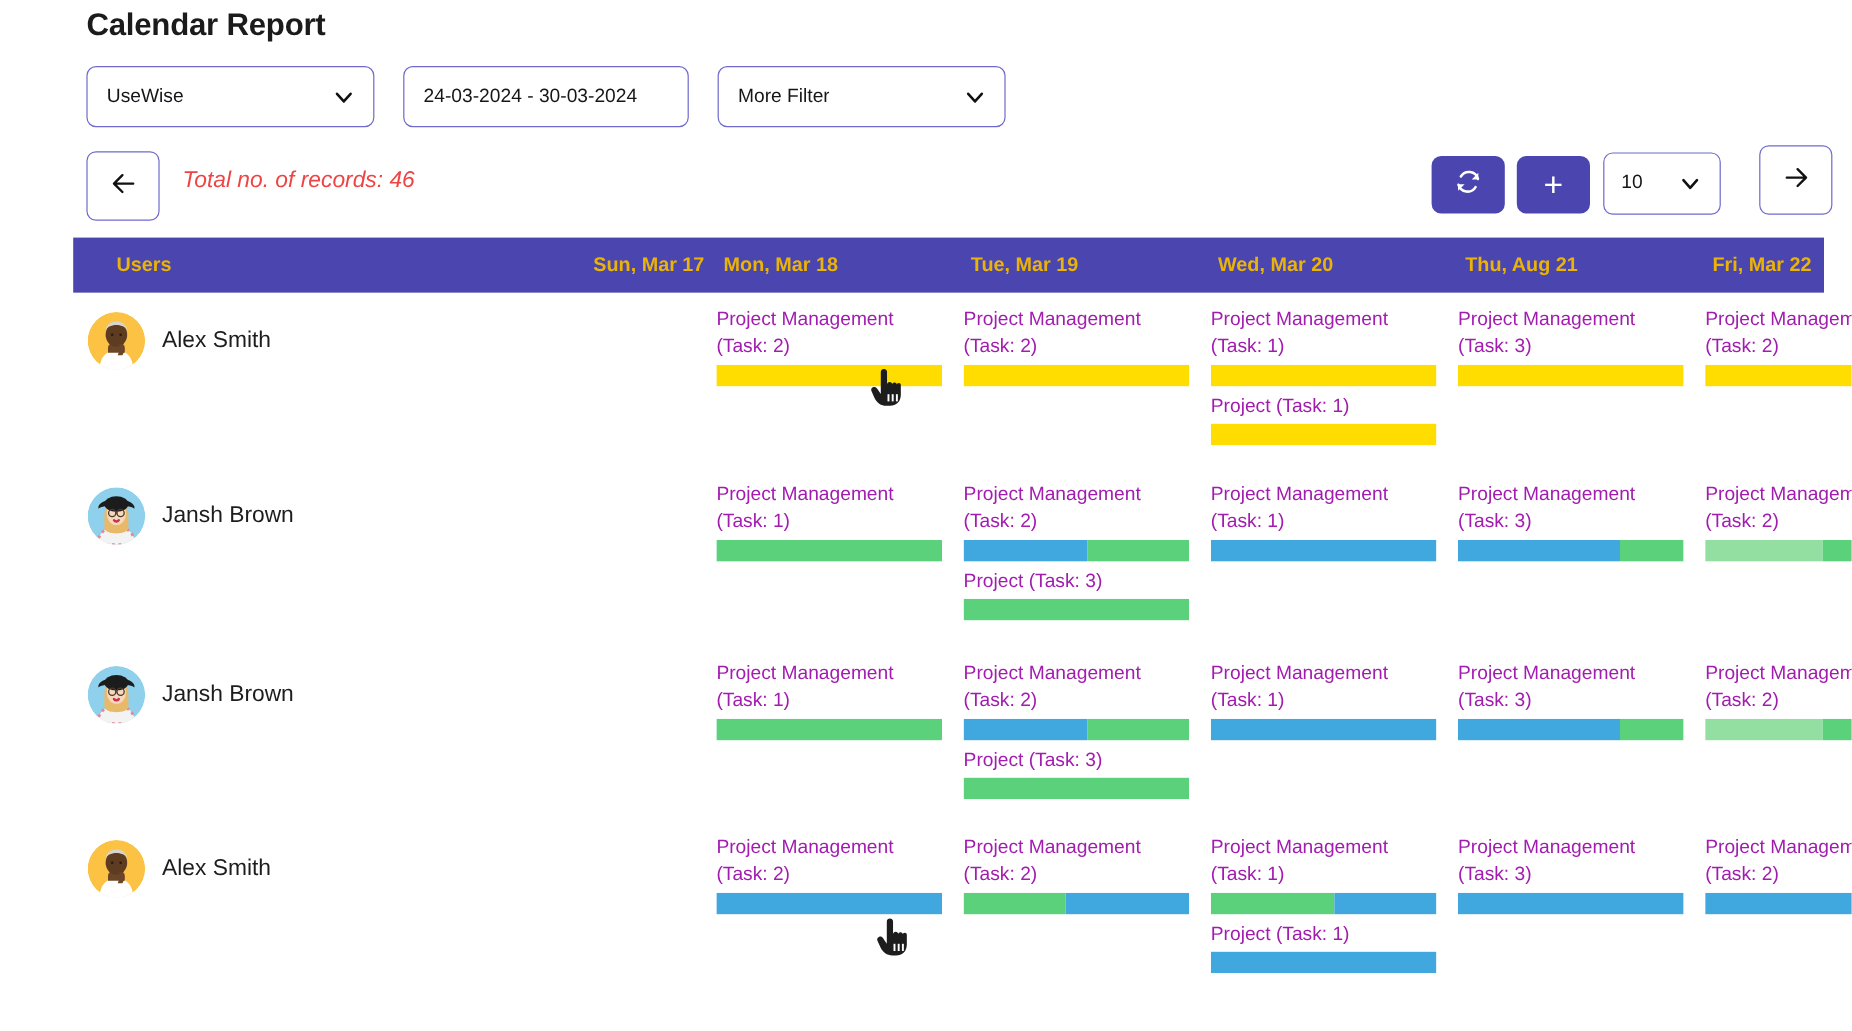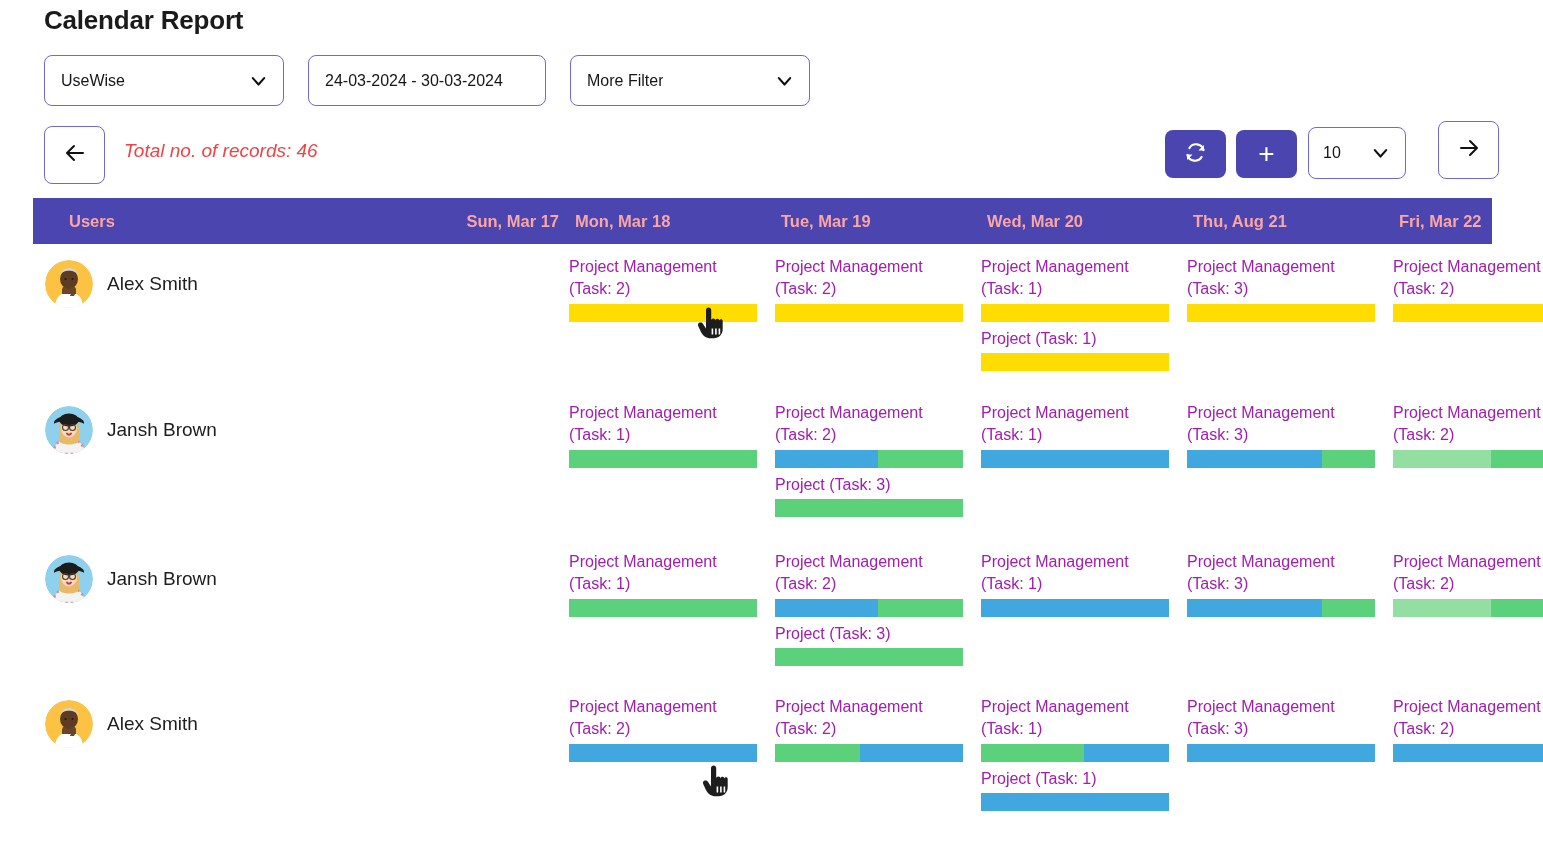--- a/index.html
+++ b/index.html
@@ -5,21 +5,21 @@
 <style>
   * { box-sizing: border-box; }
   html, body {
     margin: 0; padding: 0;
     width: 1543px; height: 859px;
     background: #ffffff;
     font-family: "Liberation Sans", sans-serif;
     overflow: hidden;
   }
 
-  .page { position: relative; width: 1277px; height: 859px; background:#fff; }
+  .page { position: relative; width: 1277px; height: 859px; background:#fff;margin-left:28px; }
 
   
   .page-title {
     position: absolute;
     left: 44px; top: 5px;
     font-size: 26px;
     font-weight: bold;
     color: #1b1b1b;
     letter-spacing: -0.2px;
   }
@@ -130,21 +130,21 @@
     left: 33px; top: 198px;
     width: 1459px;
   }
   .cal-head {
     display: flex;
     background: #4a45af;
     height: 46px;
     align-items: center;
   }
   .cal-head .hc {
-    color: #fca5a5;
+    color: #eab308;
     font-size: 16.5px;
     font-weight: bold;
     white-space: nowrap;
   }
   .col-users { width: 326px; flex: 0 0 326px; padding-left: 36px; }
   .col-day  { width: 206px; flex: 0 0 206px; padding-left: 10px; }
   .hc.first-day { text-align: right; padding-right: 6px; padding-left: 0; }
 
   .cal-body { background: #fff; }
   .cal-row {

